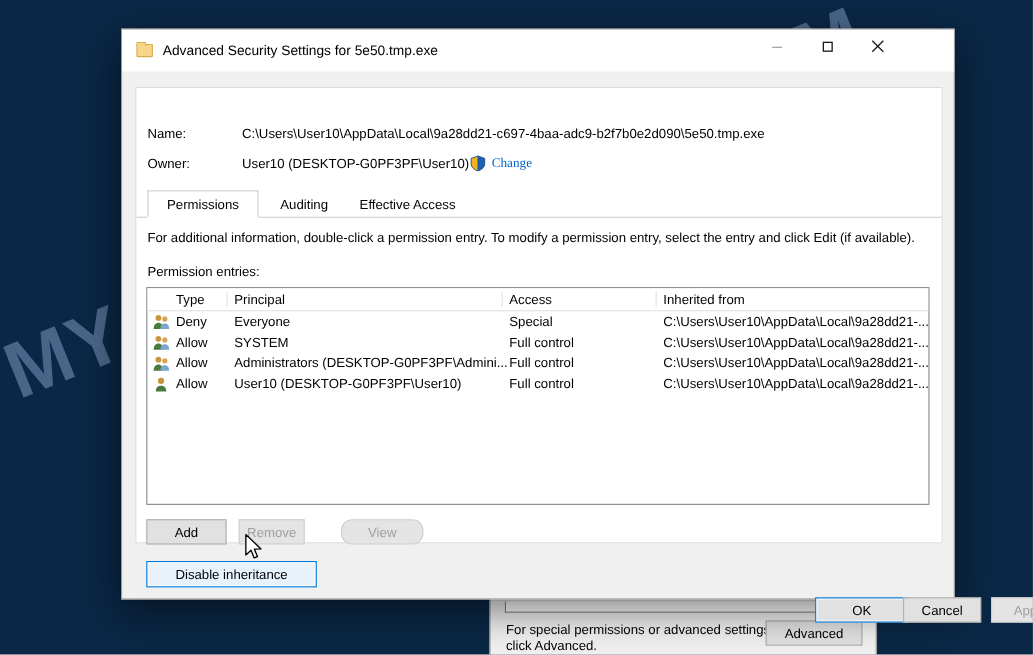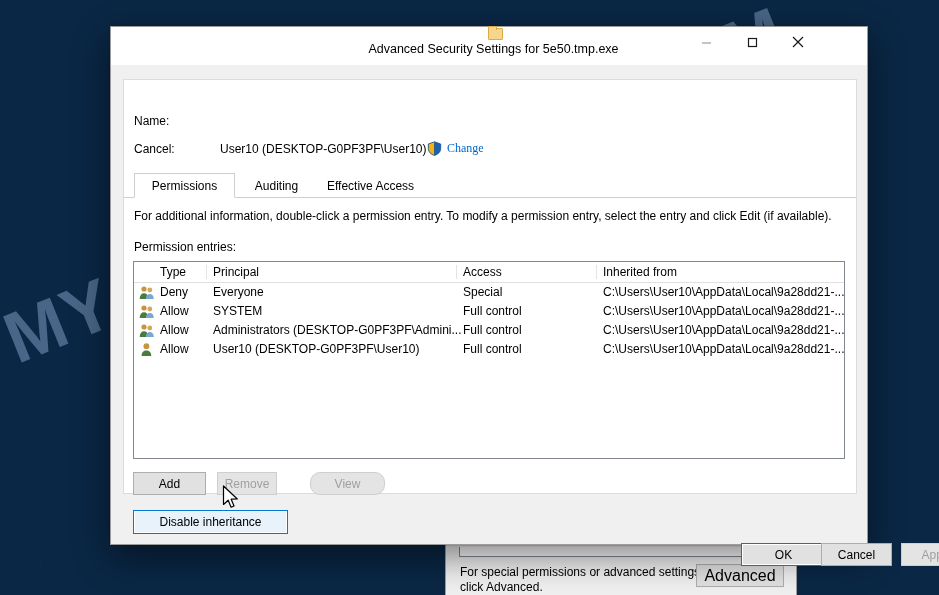--- a/index.html
+++ b/index.html
@@ -64,21 +64,21 @@
     border:1px solid #828790; border-top:none; background:#fff;
   }
   #bg-dialog .hint {
     position:absolute; left:14px; top:23px; width:250px;
     line-height:15px; font-size:12px;
   }
   #bg-dialog .adv-btn {
     position:absolute; right:12px; top:22px;
     width:88px; height:23px;
     background:#e1e1e1; border:1px solid #adadad;
-    font-size:16px; color:#000;
+    font-size:12px; color:#000;
     display:flex; align-items:center; justify-content:center;
   }
 
   
   #dialog {
     position:absolute;
     left:110px; top:26px;
     width:758px; height:519px;
     background:#f0f0f0;
     border:1px solid #9b9b9b;
@@ -86,21 +86,20 @@
     z-index: 20;
     font-size:12px;
     color:#000;
   }
 
   
   #titlebar {
     height:38px; background:#ffffff;
     display:flex; align-items:center;
     position:relative;
-    flex-direction:column;
   }
   #title-icon {
     margin-left:13px; width:15px; height:15px; position:relative;
   }
   #title-icon .folder {
     position:absolute; left:0; top:1px;
     width:15px; height:12px;
     background:#f6d68a;
     border:1px solid #d9ab4a;
     border-radius:0 1px 1px 1px;
@@ -289,22 +288,23 @@
       <svg width="12" height="12" viewBox="0 0 12 12">
           <line x1="1" y1="1" x2="11" y2="11" stroke="#1a1a1a" stroke-width="1.2"></line>
           <line x1="11" y1="1" x2="1" y2="11" stroke="#1a1a1a" stroke-width="1.2"></line>
         </svg>
     </div>
   </div>
 
   <div id="content">
 
     <div class="row-label" id="lbl-name">Name:</div>
-
-    <div class="row-label" id="lbl-owner">Cancel:</div>
+    <div class="row-label" id="val-name">C:\Users\User10\AppData\Local\9a28dd21-c697-4baa-adc9-b2f7b0e2d090\5e50.tmp.exe</div>
+
+    <div class="row-label" id="lbl-owner">Owner:</div>
     <div class="row-label" id="val-owner">User10 (DESKTOP-G0PF3PF\User10)</div>
 
     <div id="change-link">
       <svg id="shield-icon" viewBox="0 0 16 16">
         <path d="M8 0.8 L14.6 3.2 V8 C14.6 11.7 11.6 14.3 8 15.4 C4.4 14.3 1.4 11.7 1.4 8 V3.2 Z" fill="#1b63b0"></path>
         <path d="M8 0.8 L8 15.4 C4.4 14.3 1.4 11.7 1.4 8 V3.2 Z" fill="#f2b21c"></path>
         <path d="M8 0.8 L14.6 3.2 V8 C14.6 11.7 11.6 14.3 8 15.4 C4.4 14.3 1.4 11.7 1.4 8 V3.2 Z" fill="none" stroke="#0e4b8a" stroke-width="0.8"></path>
         <line x1="8" y1="1.6" x2="8" y2="15" stroke="#0e4b8a" stroke-width="0.7"></line>
       </svg>
       <span id="change-text">Change</span>

